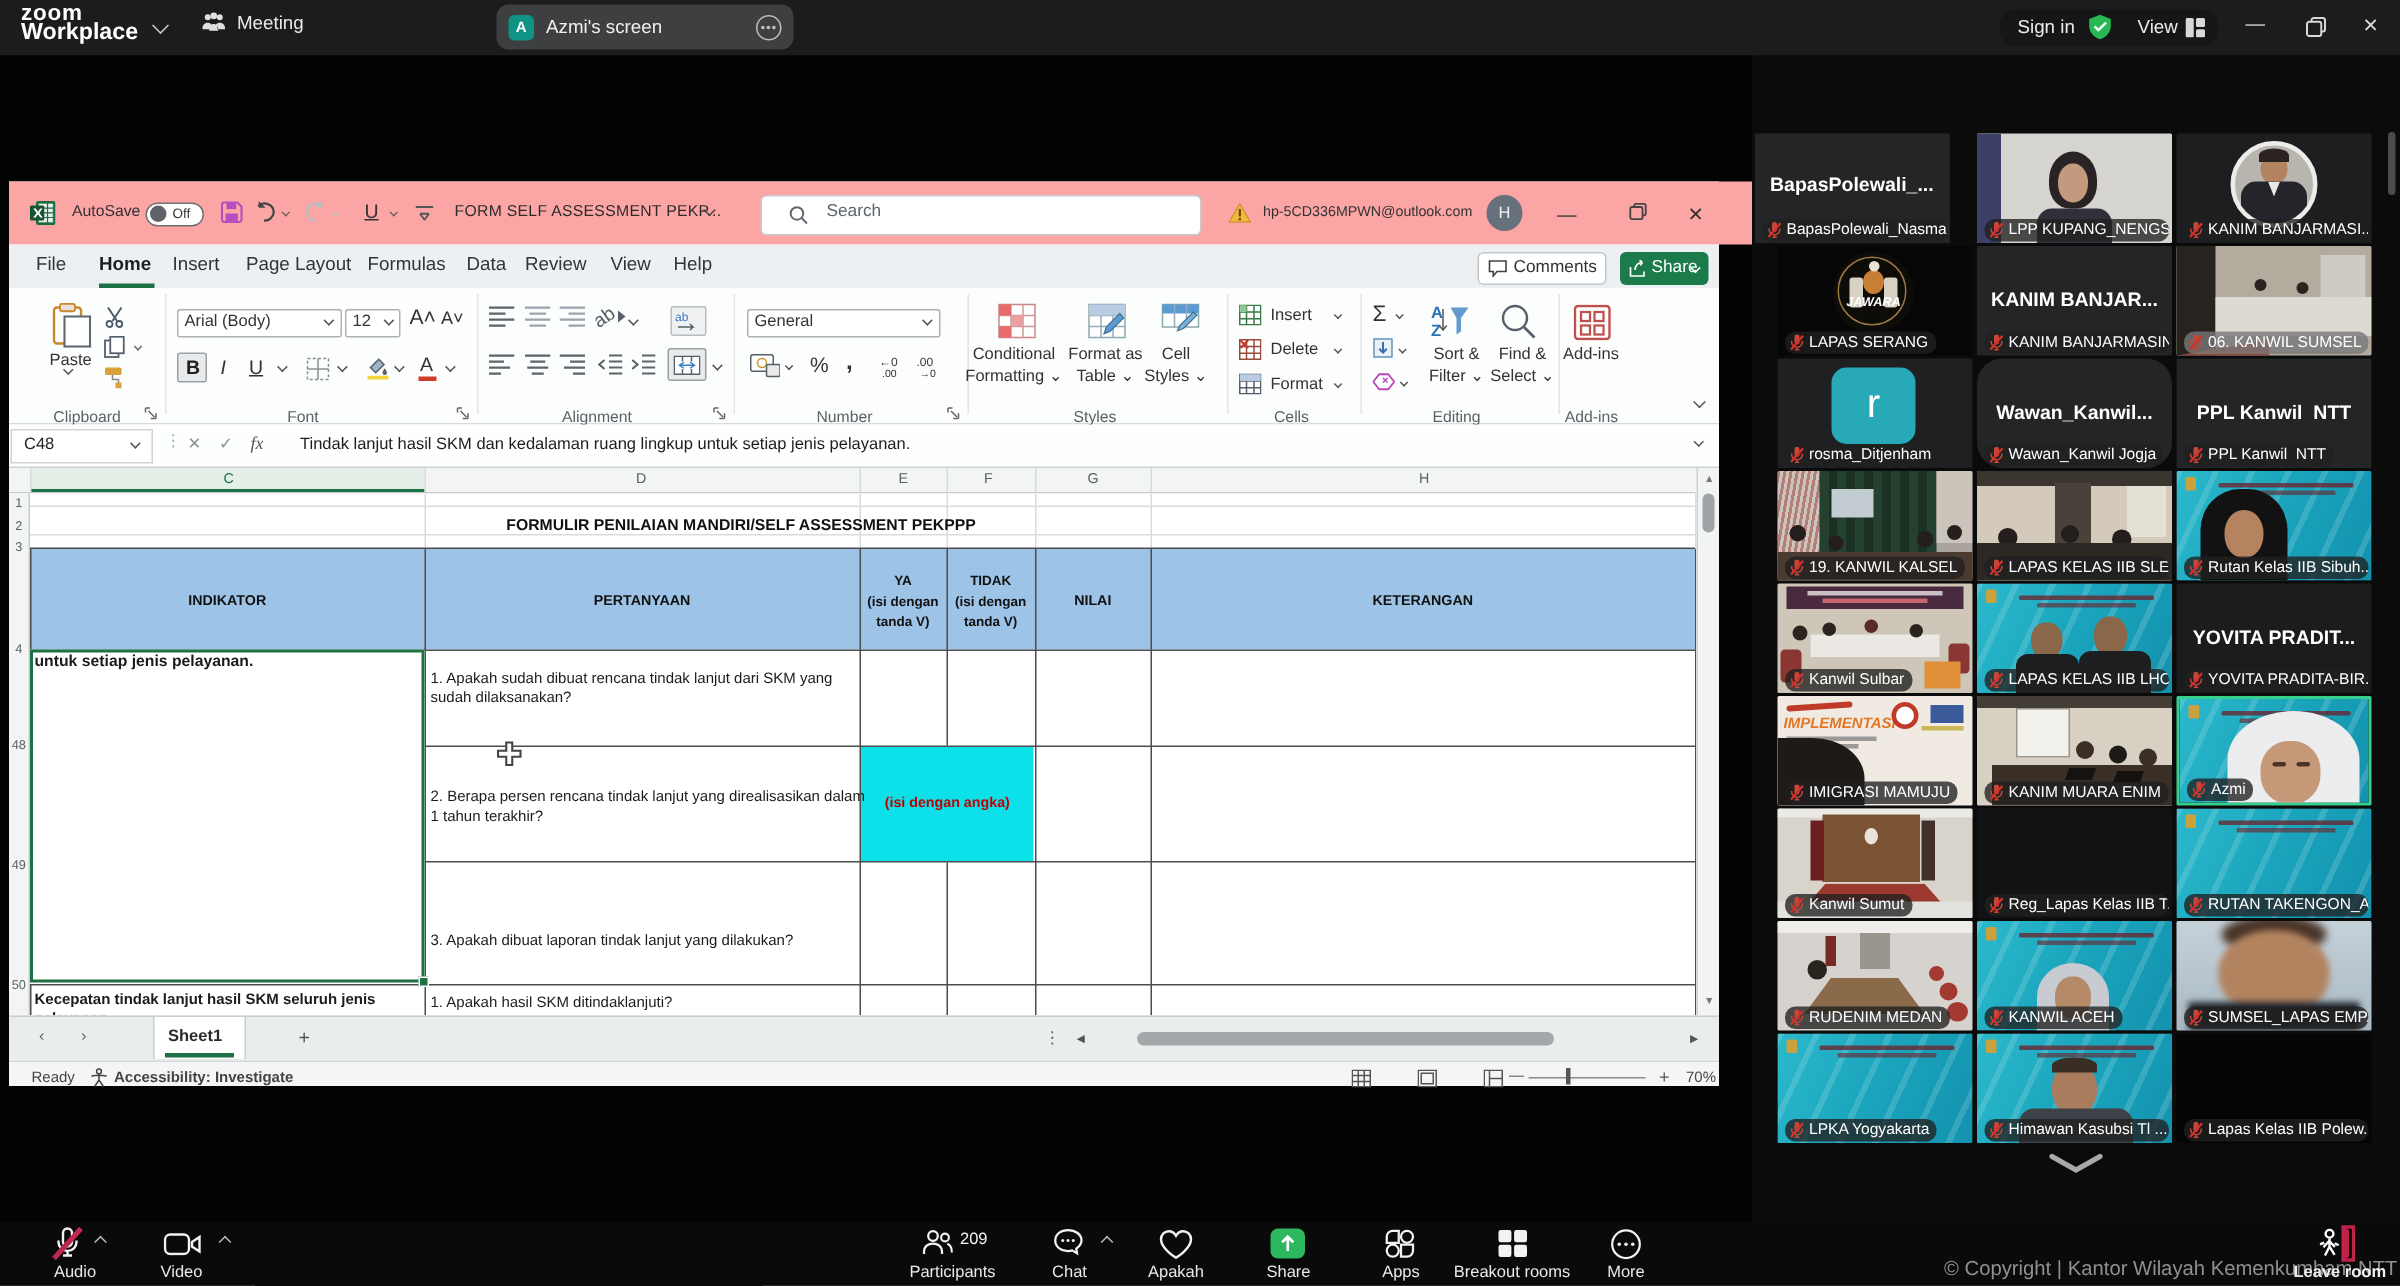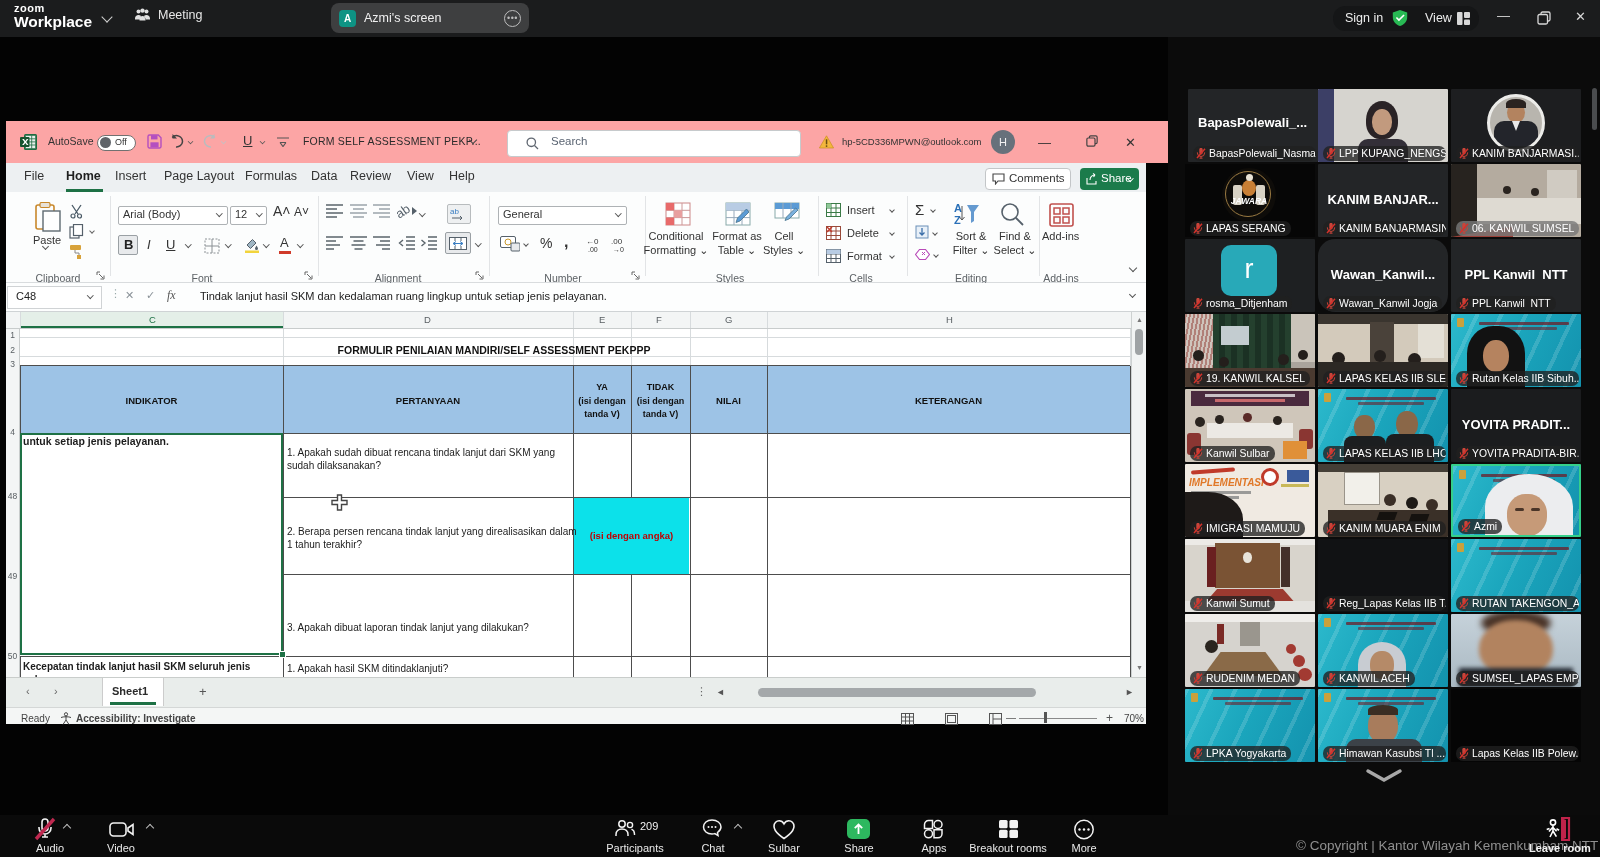--- a/index.html
+++ b/index.html
@@ -1,21 +1,21 @@
 <!DOCTYPE html>
 <html><head><meta charset="utf-8">
 <style>
 *{margin:0;padding:0;box-sizing:border-box;font-family:"Liberation Sans",sans-serif;}
 html,body{width:1600px;height:857px;overflow:hidden;background:#060606;}
 #page{position:relative;width:1600px;height:857px;background:#060606;}
 .abs{position:absolute;}
 
 #top{position:absolute;left:0;top:0;width:1600px;height:37px;background:#1b1c1d;}
 #top .wlogo{position:absolute;left:14px;top:4px;color:#fff;}
-#top .wlogo .z{font-size:11px;font-weight:bold;letter-spacing:.5px;line-height:9px;}
+#top .wlogo .z{font-size:15px;font-weight:bold;letter-spacing:.5px;line-height:9px;}
 #top .wlogo .w{font-size:15.5px;font-weight:bold;line-height:17px;}
 .chev{display:inline-block;width:8px;height:8px;border-right:1.6px solid #cfcfcf;border-bottom:1.6px solid #cfcfcf;transform:rotate(45deg);}
 #meettab{position:absolute;left:134px;top:8px;color:#e8e8e8;font-size:12.5px;display:flex;align-items:center;gap:7px;}
 #pill{position:absolute;left:331px;top:3px;width:198px;height:30px;background:#3e3f40;border-radius:8px;display:flex;align-items:center;padding:0 8px;gap:8px;}
 #pill .av{width:17px;height:17px;border-radius:4px;background:#0e9384;color:#fff;font-size:10px;font-weight:bold;display:flex;align-items:center;justify-content:center;}
 #pill .t{color:#f0f0f0;font-size:12.5px;flex:1;}
 #pill .dots{width:17px;height:17px;border-radius:50%;border:1.3px solid #bdbdbd;color:#bdbdbd;font-size:9px;line-height:14px;text-align:center;letter-spacing:.5px;}
 
 #share{position:absolute;left:0;top:37px;width:1168px;height:778px;background:#030303;}
 
@@ -543,21 +543,21 @@
     <span class="abs" style="left:1013px;top:9.5px;width:78px;height:1.5px;background:#8a8a8a;"></span>
     <span class="abs" style="left:1038px;top:4px;width:3px;height:11px;background:#555;"></span>
     <span class="abs" style="left:1100px;top:3px;color:#555;font-size:12px;">+</span>
     <span class="abs" style="left:1118px;top:5px;">70%</span>
   </div>
 </div>
 
 <div class="abs" style="left:1170px;top:37px;width:2px;height:778px;background:#232323;"></div>
 <div id="side">
 
-  <div class="tile" style="left:20px;top:52px;">
+  <div class="tile" style="left:2px;top:52px;">
     <div class="abs" style="left:10px;top:26px;color:#fff;font-weight:bold;font-size:13px;">BapasPolewali_...</div>
     <div class="lbl"><svg width="10" height="11" viewBox="0 0 10 11">
             <path d="M3.3 1.6a1.7 1.7 0 013.4 0v3.2a1.7 1.7 0 01-3.4 0z" fill="#c8453a"></path>
             <path d="M1.4 4.3v.6a3.6 3.6 0 007.2 0v-.6M5 8.5v1.6M3.5 10.2h3" stroke="#c8453a" stroke-width="1" fill="none"></path>
             <path d="M1 10L9 .8" stroke="#d4312b" stroke-width="1.5"></path>
           </svg>BapasPolewali_Nasman</div>
   </div>
 
   <div class="tile" style="left:150px;top:52px;background:#d6d4cf;">
     <div class="abs" style="left:0;top:0;width:16px;height:73px;background:#3c3f66;"></div>
@@ -949,21 +949,21 @@
           <circle cx="10" cy="8" r="1" fill="#f2f2f2"></circle>
           <circle cx="13.5" cy="8" r="1" fill="#f2f2f2"></circle>
         </svg>
     <span class="chev abs" style="left:51px;top:10px;width:6px;height:6px;border-color:#bbb;transform:rotate(-135deg);"></span>
     <div class="lab">Chat</div>
   </div>
   <div class="tbi" style="left:755px;width:58px;">
     <svg class="abs" style="left:17px;top:4px;" width="24" height="21" viewBox="0 0 24 21">
           <path d="M12 19.5S2 13.5 2 7.2C2 3.9 4.5 1.8 7.2 1.8c2 0 3.8 1.2 4.8 3 1-1.8 2.8-3 4.8-3C19.5 1.8 22 3.9 22 7.2c0 6.3-10 12.3-10 12.3z" fill="none" stroke="#f2f2f2" stroke-width="1.6"></path>
         </svg>
-    <div class="lab">Sulbar</div>
+    <div class="lab">Apakah</div>
   </div>
   <div class="tbi" style="left:830px;width:58px;">
     <span class="abs" style="left:17px;top:4px;width:23px;height:20px;background:#2db85f;border-radius:5px;"></span>
     <svg class="abs" style="left:17px;top:4px;" width="23" height="20" viewBox="0 0 23 20">
           <path d="M11.5 15V6M7.8 9.2l3.7-3.7 3.7 3.7" stroke="#fff" stroke-width="1.8" fill="none"></path>
         </svg>
     <div class="lab">Share</div>
   </div>
   <div class="tbi" style="left:905px;width:58px;">
     <svg class="abs" style="left:18px;top:4px;" width="21" height="20" viewBox="0 0 21 20">

